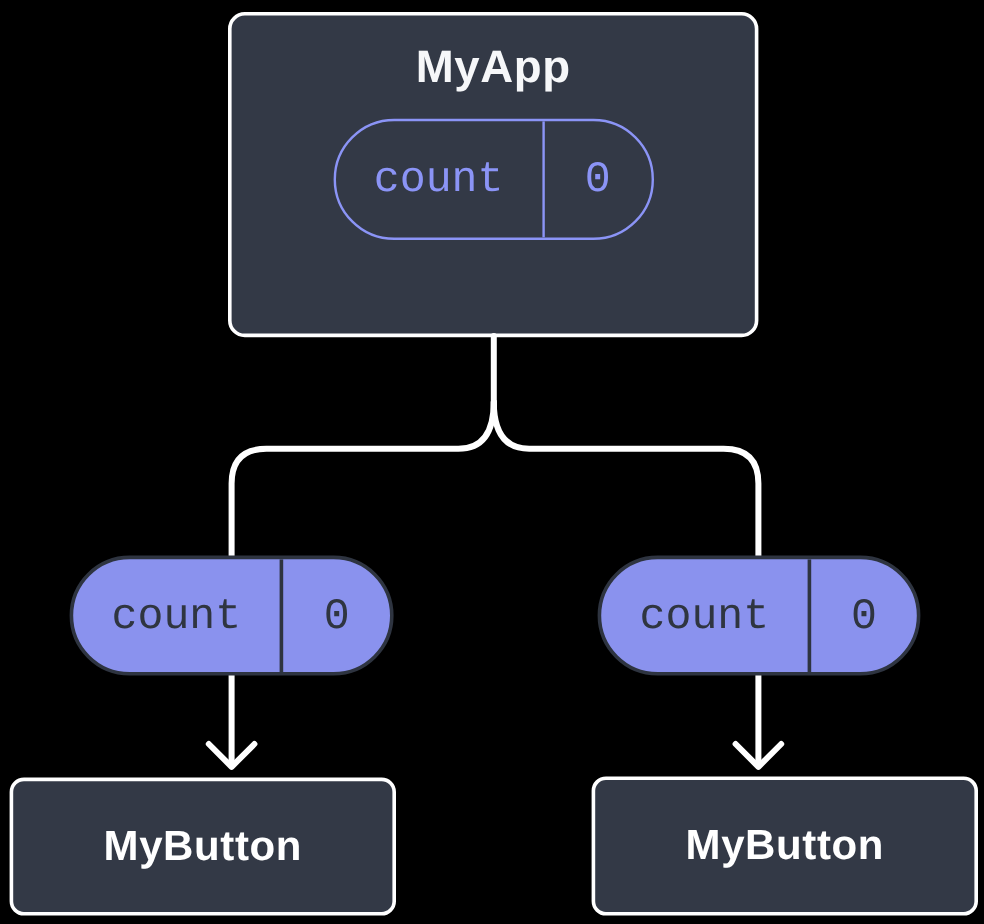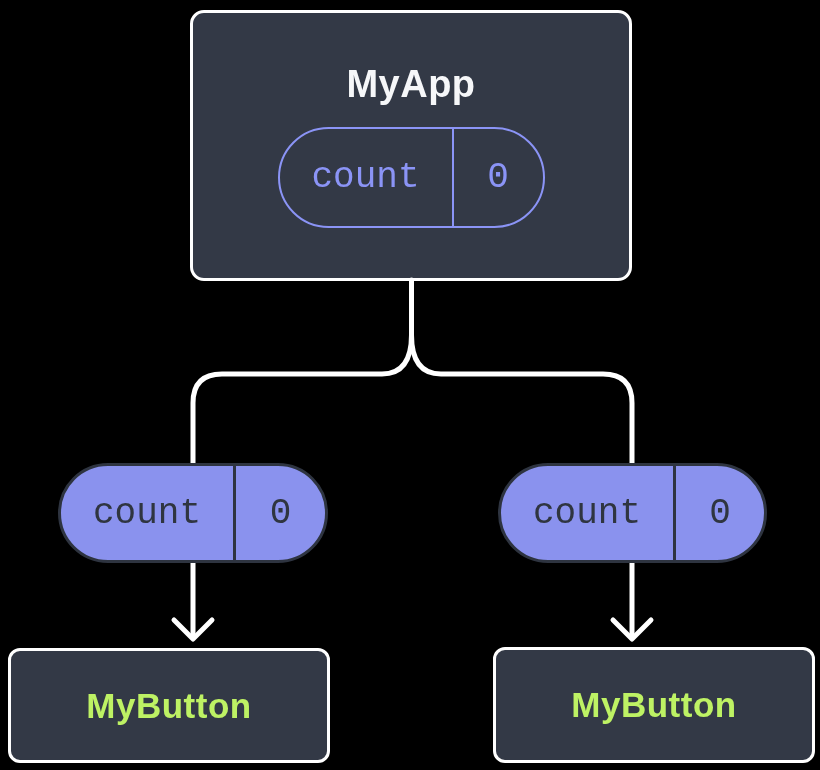--- a/index.html
+++ b/index.html
@@ -26,21 +26,21 @@
     border: 3.5px solid #FFFFFF;
     box-sizing: border-box;
   }
   .root-card {
     left: 190px; top: 10px;
     width: 442px; height: 271px;
     border-radius: 14px;
     display: flex;
     flex-direction: column;
     align-items: center;
-    padding-top: 48px;
+    padding-top: 20px;
     z-index: 0;
   }
   .root-title {
     color: #F6F7F9;
     font-size: 38px;
     font-weight: 600;
     line-height: 46px;
     letter-spacing: 0.5px;
   }
   .pill {
@@ -76,21 +76,21 @@
     z-index: 2;
   }
   .pill-filled .pill-cell-name { width: 172px; }
   .pill-filled .pill-cell-value { flex: 1; border-left: 3px solid #2E3440; }
   .pill-left  { left: 58px;  top: 463px; }
   .pill-right { left: 498px; top: 463px; width: 269px; }
   .button-card {
     display: flex;
     align-items: center;
     justify-content: center;
-    color: #bef264;
+    color: #ffffff;
     font-size: 35px;
     font-weight: 600;
     letter-spacing: 0.5px;
     border-radius: 12px;
     z-index: 0;
   }
   .button-left  { left: 8px;   top: 648px; width: 322px; height: 115px; }
   .button-right { left: 493px; top: 647px; width: 322px; height: 116px; }
 </style>
 </head>

